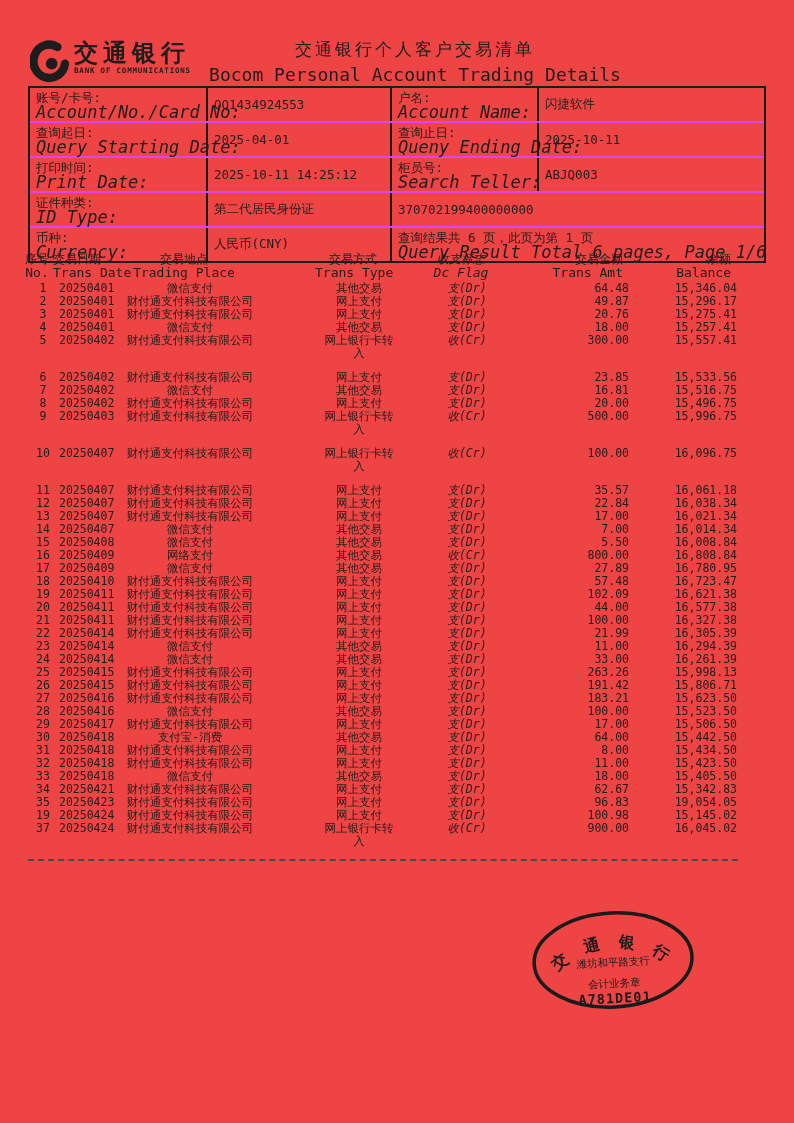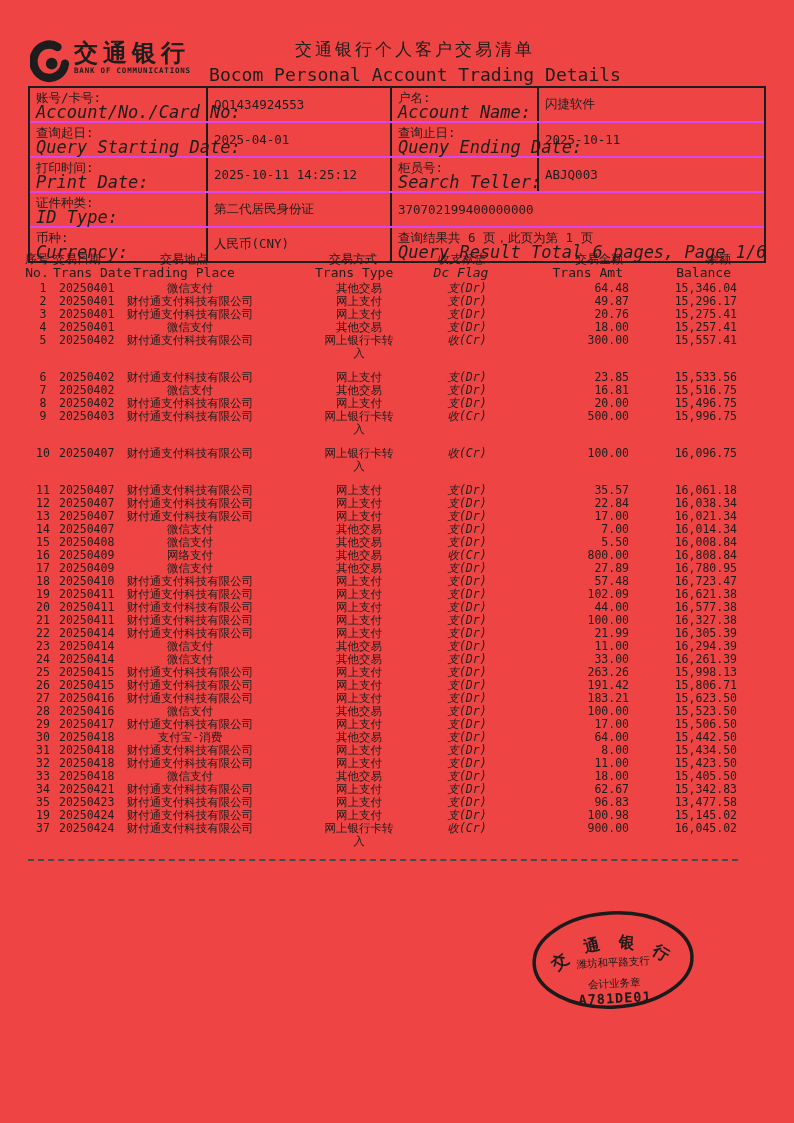--- a/index.html
+++ b/index.html
@@ -468,21 +468,21 @@
           <span class="tc c-amt">62.67</span>
           <span class="tc c-bal">15,342.83</span>
         </div>
         <div class="trow">
           <span class="tc c-no">35</span>
           <span class="tc c-date">20250423</span>
           <span class="tc c-place">财付通支付科技有限公司</span>
           <span class="tc c-type">网上支付</span>
           <span class="tc c-flag">支(Dr)</span>
           <span class="tc c-amt">96.83</span>
-          <span class="tc c-bal">13,477.58</span>
+          <span class="tc c-bal">19,054.05</span>
         </div>
         <div class="trow">
           <span class="tc c-no">19</span>
           <span class="tc c-date">20250424</span>
           <span class="tc c-place">财付通支付科技有限公司</span>
           <span class="tc c-type">网上支付</span>
           <span class="tc c-flag">支(Dr)</span>
           <span class="tc c-amt">100.98</span>
           <span class="tc c-bal">15,145.02</span>
         </div>

